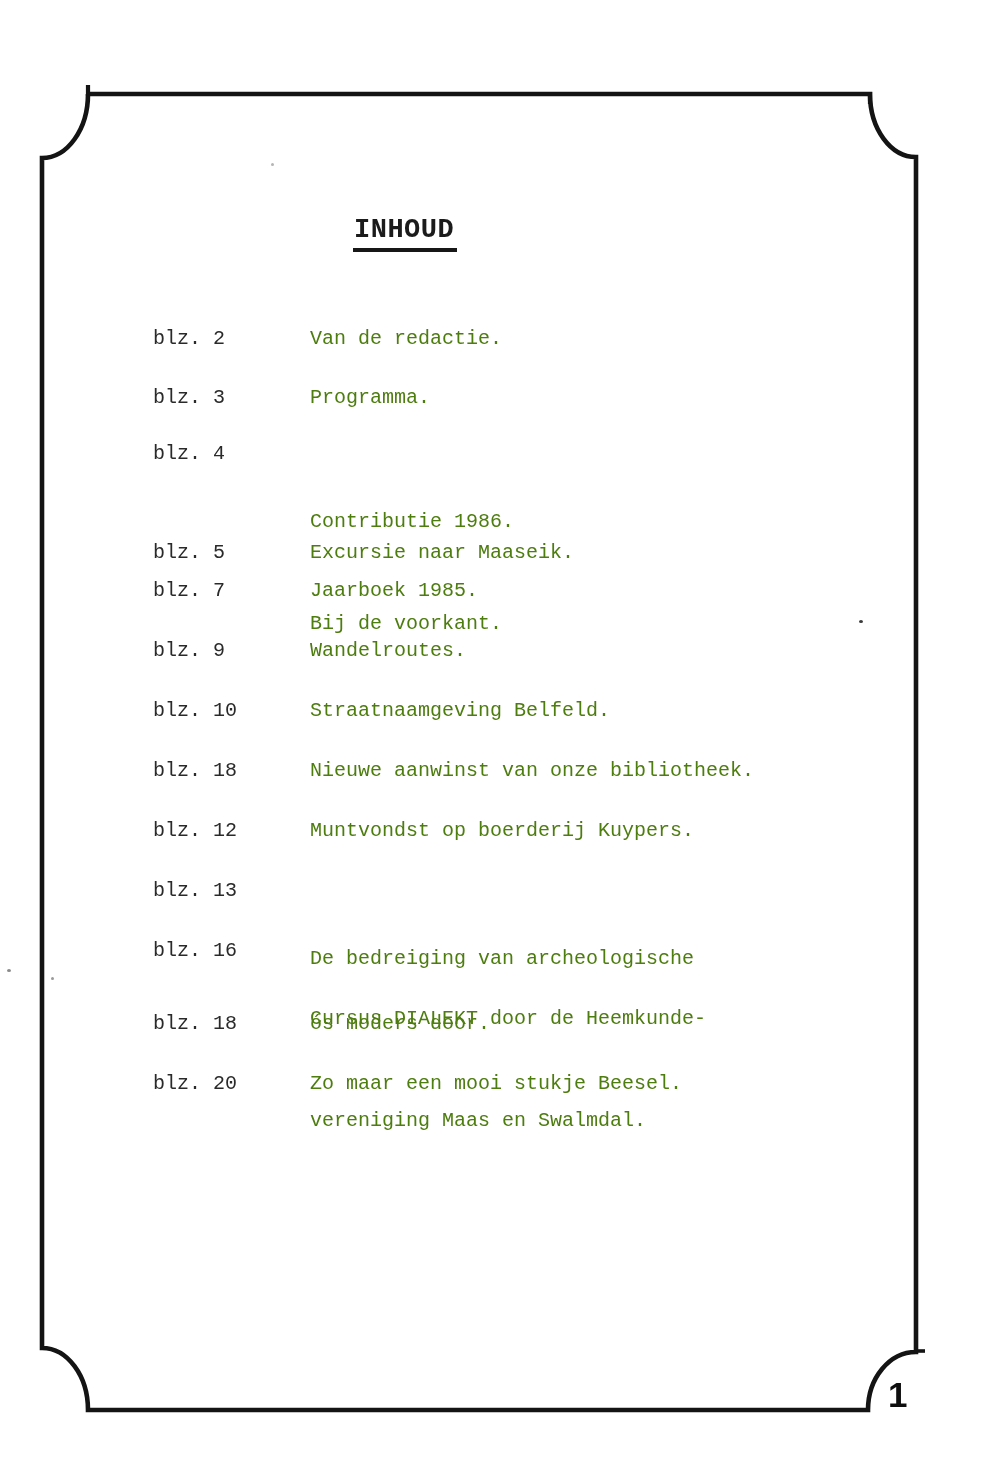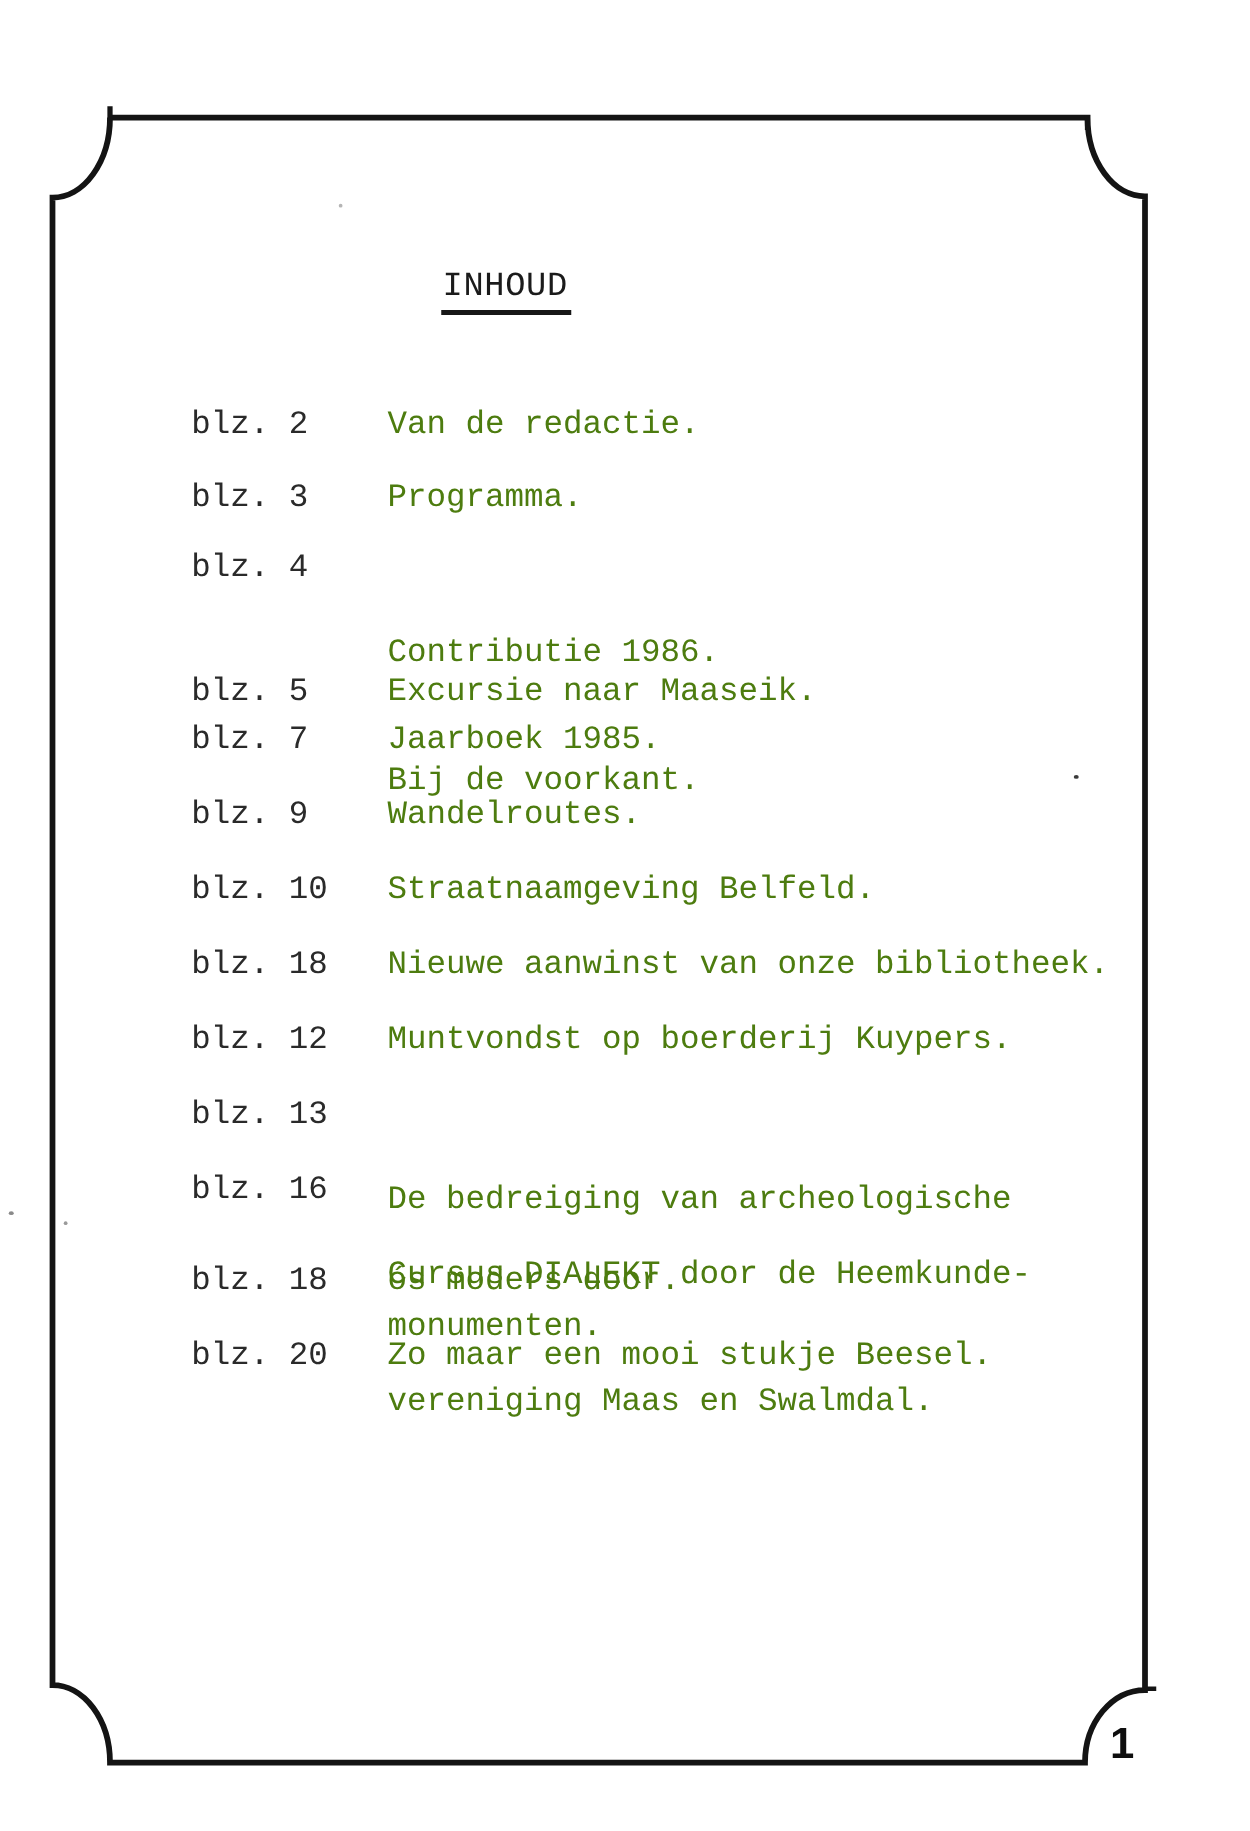--- a/index.html
+++ b/index.html
@@ -19,33 +19,33 @@
     pointer-events: none;
   }
   .doc-title {
     position: absolute;
     left: 353px;
     top: 215px;
     display: inline-block;
     font-family: "Liberation Mono", monospace;
     font-size: 27px;
     line-height: 30px;
-    font-weight: normal;
+    font-weight: bold;
     color: #1b1b1b;
     letter-spacing: 0.5px;
     border-bottom: 4px solid #171717;
     padding: 0 3px 3px 1px;
   }
   .toc-row {
     position: absolute;
     left: 153px;
     display: flex;
     align-items: flex-start;
     font-family: "Liberation Mono", monospace;
-    font-size: 26px;
+    font-size: 20px;
     line-height: 34px;
     color: #262626;
     white-space: pre;
   }
   .toc-page { flex: 0 0 157px; width: 157px; color: #2a2a2a; }
   .toc-desc { color: #4d7c0f; }
   .folio {
     position: absolute;
     left: 888px;
     top: 1377px;
@@ -127,21 +127,20 @@
 
   <div class="toc-row" style="top:814px">
     <span class="toc-page">blz. 12</span>
     <span class="toc-desc">Muntvondst op boerderij Kuypers.</span>
   </div>
 
   <div class="toc-row" style="top:874px">
     <span class="toc-page">blz. 13</span>
     <span class="toc-desc">
       <div>De bedreiging van archeologische</div>
-      <div>monumenten.</div>
     </span>
   </div>
 
   <div class="toc-row" style="top:934px">
     <span class="toc-page">blz. 16</span>
     <span class="toc-desc">
       <div>Cursus DIALEKT door de Heemkunde-</div>
       <div>vereniging Maas en Swalmdal.</div>
     </span>
   </div>

